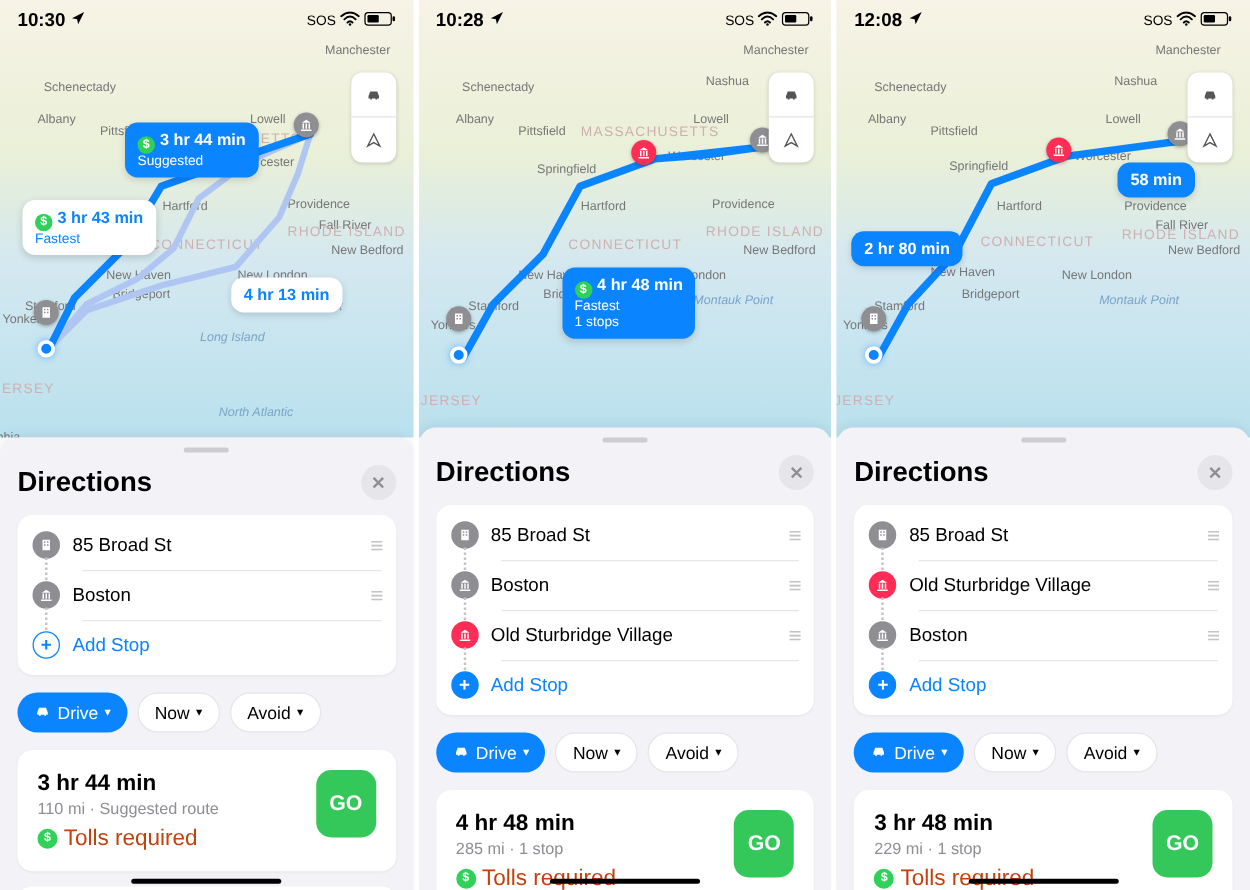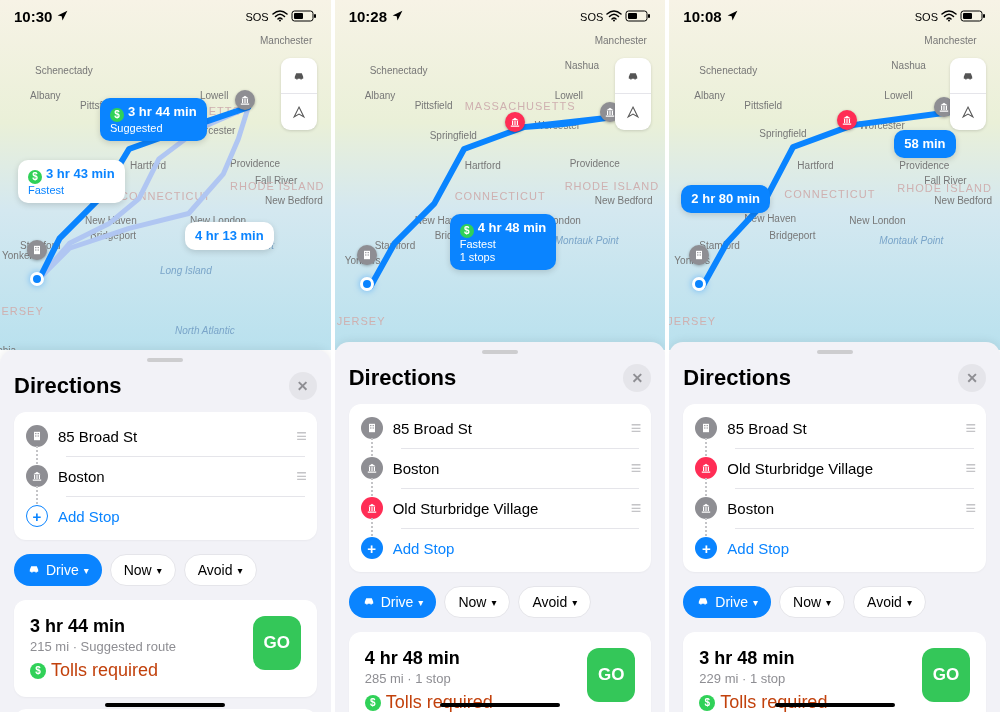--- a/index.html
+++ b/index.html
@@ -322,21 +322,21 @@
           <span class="chev">▾</span>
         </div>
         <div class="pill outline">
           <span>Avoid</span>
           <span class="chev">▾</span>
         </div>
       </div>
       <div class="route-card">
         <div class="route-info">
           <h3>3 hr 44 min</h3>
-          <div class="sub">215 mi · Suggested route</div>
+          <div class="sub">110 mi · Suggested route</div>
           <div class="toll">Tolls required</div>
         </div>
         <div class="go-btn">GO</div>
       </div>
       <div class="route-card"></div>
     </div>
     <div class="home-ind"></div>
   </div>
 <div class="phone">
     <div class="status-bar">
@@ -488,21 +488,21 @@
           <div class="toll">Tolls required</div>
         </div>
         <div class="go-btn">GO</div>
       </div>
     </div>
     <div class="home-ind"></div>
   </div>
 <div class="phone">
     <div class="status-bar">
       <div class="status-left">
-        <span>10:08</span>
+        <span>12:08</span>
         <span><svg viewBox="0 0 16 16" width="13" height="13">
             <path d="M2 8 L14 2 L8 14 L7 9 Z" fill="currentColor"></path>
           </svg></span>
       </div>
       <div class="status-right">
         <span>SOS</span>
         <span><svg viewBox="0 0 16 12" width="16" height="12">
             <path d="M1 4 Q8 -2 15 4 M3.5 6.5 Q8 2 12.5 6.5 M6 9 Q8 7 10 9" fill="none" stroke="currentColor" stroke-width="1.5" stroke-linecap="round"></path>
             <circle cx="8" cy="10.5" r="1" fill="currentColor"></circle>
           </svg></span>

